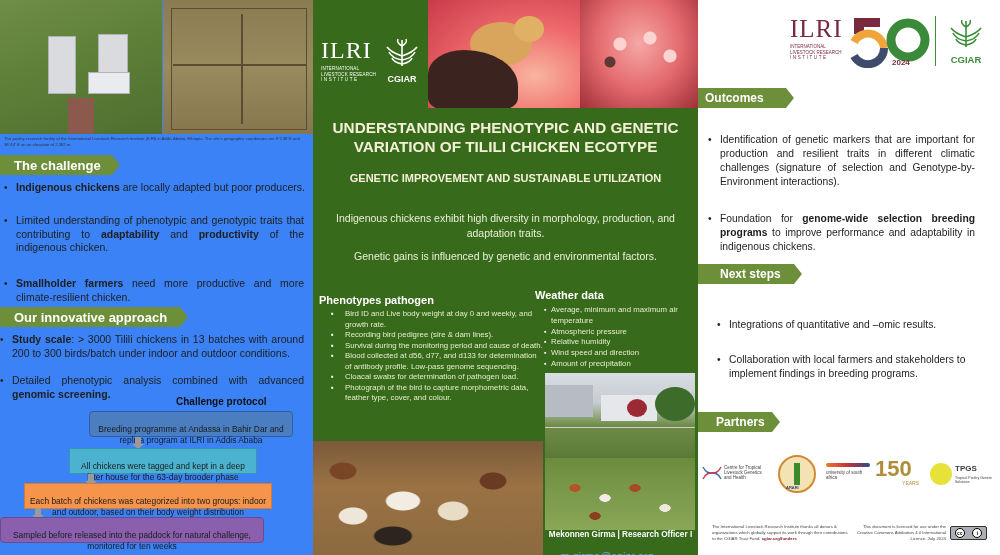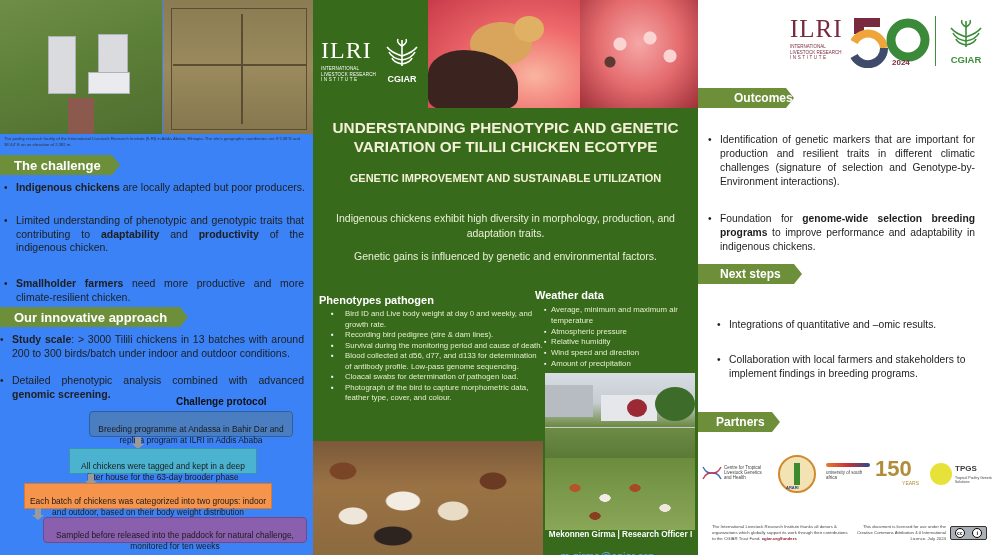--- a/index.html
+++ b/index.html
@@ -134,21 +134,21 @@
   </div>
 
   <div class="protocol-title">Challenge protocol</div>
 
   <div class="flow-box" style="left:89px;top:411px;width:204px;height:25px;background:#4a7ec0;border:1px solid #2e5e9e;border-radius:4px;">Breeding programme at Andassa in Bahir Dar and replica program at ILRI in Addis Ababa</div>
   <div class="flow-arrow" style="left:135px;top:437px;"></div>
   <div class="flow-box" style="left:69px;top:448px;width:188px;height:25px;background:#4bb3cf;border:1px solid #3b94ad;">All chickens were tagged and kept in a deep litter house for the 63-day brooder phase</div>
   <div class="flow-arrow" style="left:88px;top:474px;"></div>
   <div class="flow-box" style="left:24px;top:483px;width:248px;height:25px;background:#f5944a;border:1px solid #d77a33;">Each batch of chickens was categorized into two groups: indoor and outdoor, based  on their body weight distribution</div>
   <div class="flow-arrow" style="left:35px;top:508px;"></div>
-  <div class="flow-box" style="left:0;top:517px;width:264px;height:25px;background:#8a5fae;border:1px solid #6d4a8e;border-radius:4px;margin-left:43px;">Sampled before released into the paddock for natural challenge, monitored for ten weeks</div>
+  <div class="flow-box" style="left:0;top:517px;width:264px;height:25px;background:#8a5fae;border:1px solid #6d4a8e;border-radius:4px;">Sampled before released into the paddock for natural challenge, monitored for ten weeks</div>
 </div>
 
 <div class="center">
   <div class="logo-ilri">
     <div class="big">ILRI</div>
     <div class="small">
       <div>INTERNATIONAL</div>
       <div>LIVESTOCK RESEARCH</div>
       <div style="letter-spacing:1.6px;">INSTITUTE</div>
     </div>
@@ -252,21 +252,21 @@
         <path d="M17 18 C23 16 29 13 32 9"></path>
         <path d="M17 22 C11 21 6 18 4 14"></path>
         <path d="M17 22 C23 21 28 18 30 14"></path>
         <path d="M17 26 C12 25 8 23 7 20"></path>
         <path d="M17 26 C22 25 26 23 27 20"></path>
       </g>
     </svg>
     <div class="text">CGIAR</div>
   </div>
 
-  <div class="section-tag" style="left:0;top:88px;width:96px;font-size:12px;padding-left:36px;">
+  <div class="section-tag" style="left:0;top:88px;width:96px;font-size:12px;padding-left:7px;">
     <span>Outcomes</span>
   </div>
   <div class="rb-text" style="left:22px;top:133px;width:255px;">
     <span class="dot">•</span>
     <span>Identification of genetic markers that are important for production and resilient traits in different climatic challenges (signature of selection and Genotype-by-Environment interactions).</span>
   </div>
   <div class="rb-text" style="left:22px;top:212px;width:255px;">
     <span class="dot">•</span>
     <span>Foundation for </span><b>genome-wide selection breeding programs</b><span> to improve performance and adaptability in indigenous chickens.</span>
   </div>

